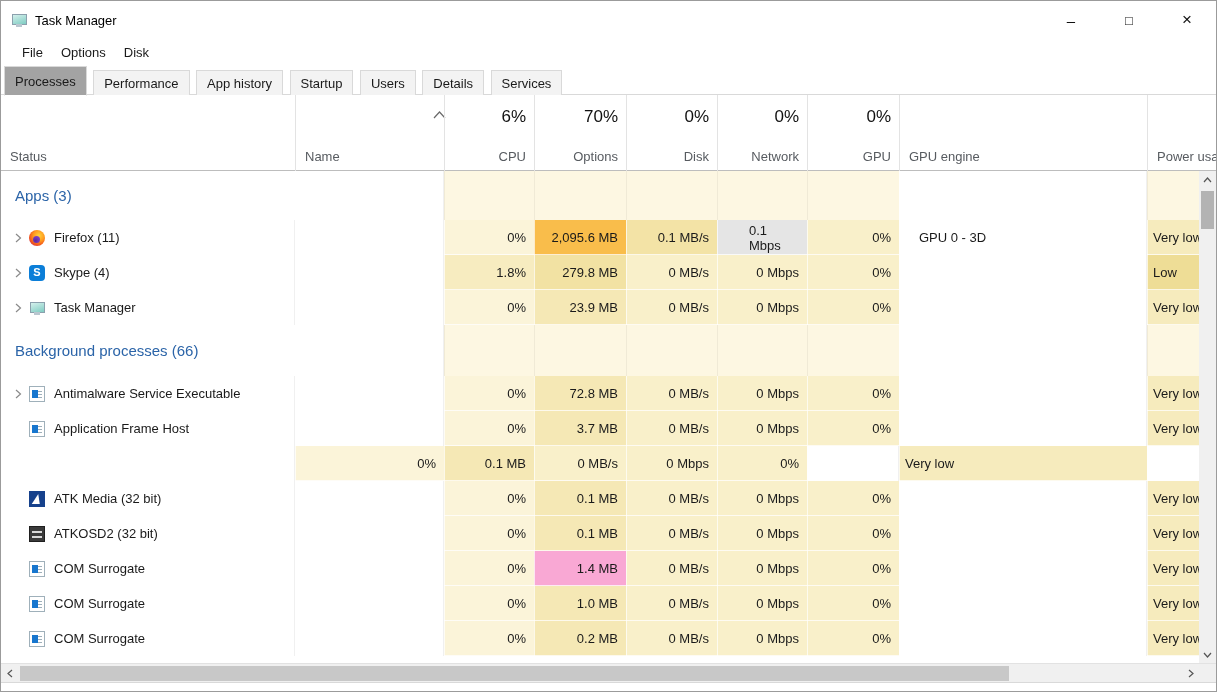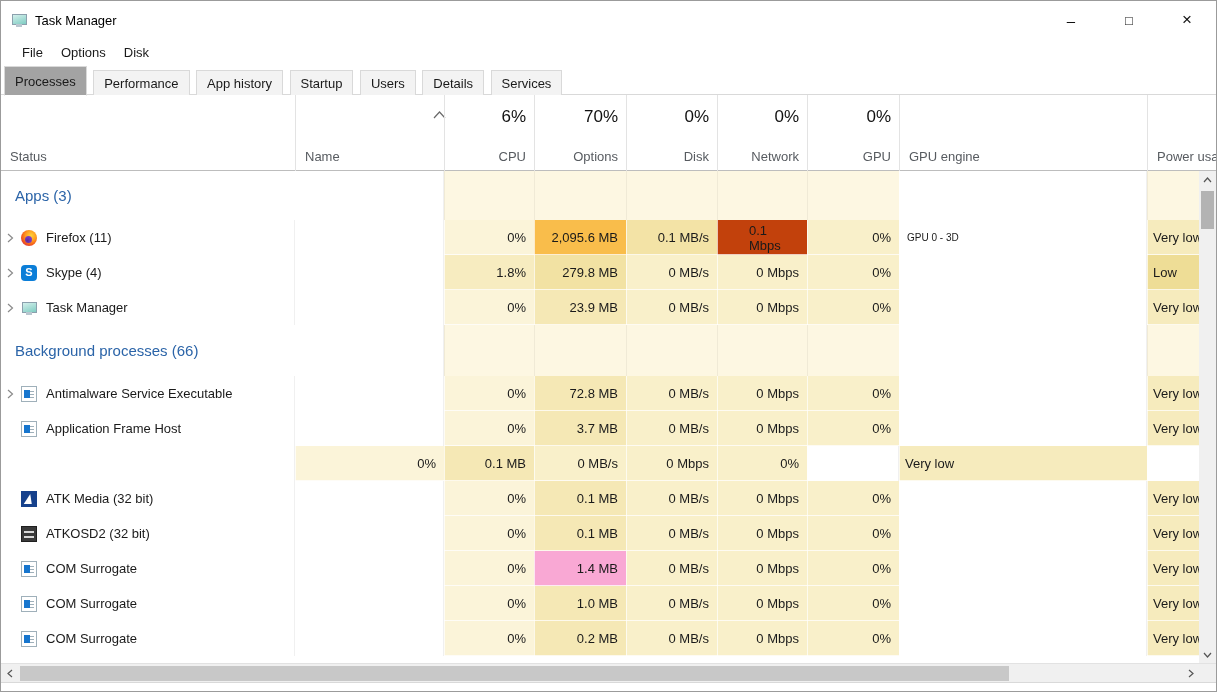--- a/index.html
+++ b/index.html
@@ -44,28 +44,28 @@
   .hc.power { overflow:hidden; }
   .sort-caret { position:absolute; top:10px; left:137px; }
 
   
   .list { position:relative; height:492px; width:1215px; overflow:hidden; }
   .rows { width:1199px; }
   .row { height:35px; }
   .row.group-row-a { height:49px; }
   .row.group-row-b { height:51px; }
   .cell { position:relative; }
-  .name-cell { display:flex; align-items:center; padding-left:4px; border-right:1px solid #f0f0f0; }
+  .name-cell { display:flex; align-items:center; padding-left:12px; border-right:1px solid #f0f0f0; }
   .chev { width:16px; height:16px; display:flex; align-items:center; flex:0 0 16px; }
   .chev.empty svg { visibility:hidden; }
   .p-name { font-size:13px; margin-left:9px; white-space:nowrap; overflow:hidden; }
   .status-cell { border-right:1px solid #f0f0f0; }
   .num { display:flex; align-items:center; justify-content:flex-end; padding-right:8px; font-size:13px;
     box-shadow:inset 1px 0 0 rgba(255,255,255,.7), inset 0 -1px 0 rgba(255,255,255,.75); }
-  .engine-cell { display:flex; align-items:center; padding-left:8px; font-size:10px; border-right:1px solid #f0f0f0; }
+  .engine-cell { display:flex; align-items:center; padding-left:20px; font-size:13px; border-right:1px solid #f0f0f0; }
   .power-cell { display:flex; align-items:center; padding-left:6px; font-size:13px; white-space:nowrap; overflow:hidden;
     box-shadow:inset 1px 0 0 rgba(255,255,255,.7), inset 0 -1px 0 rgba(255,255,255,.75); }
   .group-label { font-size:15px; display:flex; align-items:center; padding-left:14px; white-space:nowrap; }
   .group-row-a .group-label, .group-row-b .group-label { color:#2b64a8; }
   .gcell { box-shadow:inset 1px 0 0 rgba(0,0,0,.05); }
 
   
   .icn { width:16px; height:16px; display:inline-block; position:relative; flex:0 0 16px; }
   [data-icon="firefox"] { border-radius:50%;
     background:radial-gradient(circle at 62% 35%, #ffd43b 0%, #ff9a1f 38%, #f2541b 66%, #c02c74 88%, #7a2d96 100%); }
@@ -200,21 +200,21 @@
               <polyline points="3,1 7.5,5 3,9" fill="none" stroke="#8a8a8a" stroke-width="1.2"></polyline>
             </svg>
           </span>
         <span class="icn" data-icon="firefox"></span>
         <span class="p-name">Firefox (11)</span>
       </div>
       <div class="cell status-cell"></div>
       <div class="cell num" style="background-color: rgb(251, 244, 217);">0%</div>
       <div class="cell num" style="background-color: rgb(249, 189, 75);">2,095.6 MB</div>
       <div class="cell num" style="background-color: rgb(243, 227, 166);">0.1 MB/s</div>
-      <div class="cell num" style="background-color: #c2410c; padding-left: 32px;">0.1 Mbps</div>
+      <div class="cell num" style="background-color: #e5e5e5; padding-left: 32px;">0.1 Mbps</div>
       <div class="cell num" style="background-color: rgb(249, 240, 202);">0%</div>
       <div class="cell engine-cell">GPU 0 - 3D</div>
       <div class="cell power-cell" style="background-color: rgb(246, 235, 189);">Very low</div>
     </div>
 
     <div class="row grid">
       <div class="cell name-cell">
         <span class="chev">
             <svg width="10" height="10" viewBox="0 0 10 10">
               <polyline points="3,1 7.5,5 3,9" fill="none" stroke="#8a8a8a" stroke-width="1.2"></polyline>

